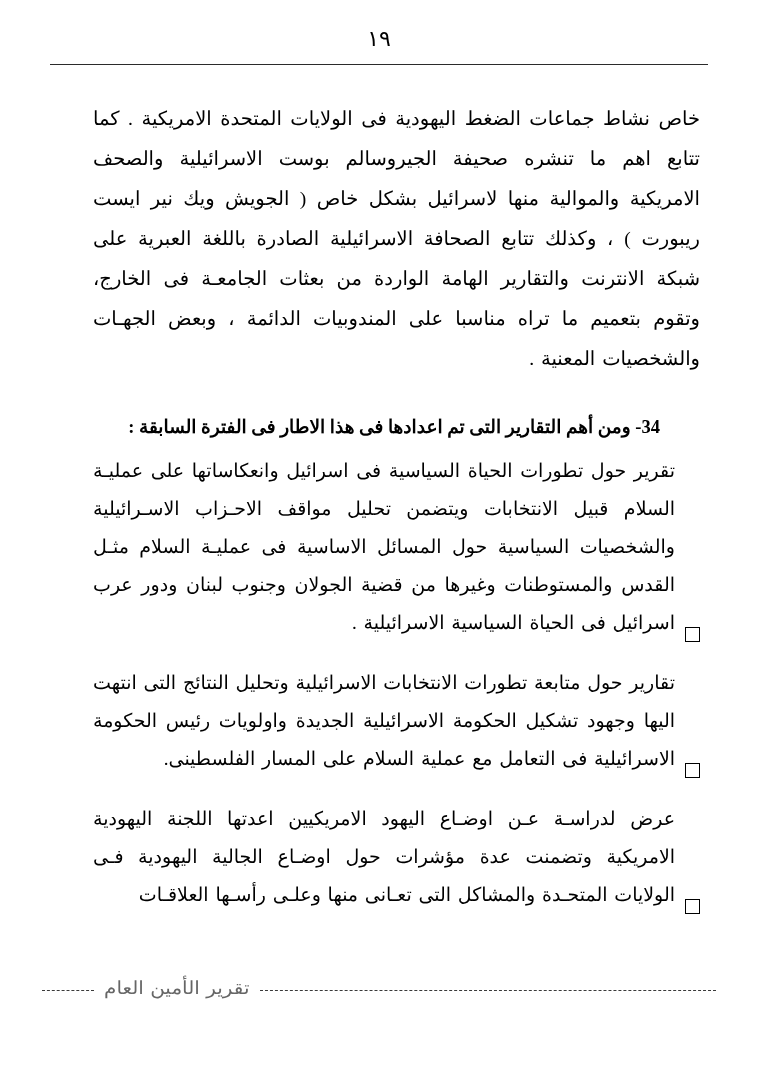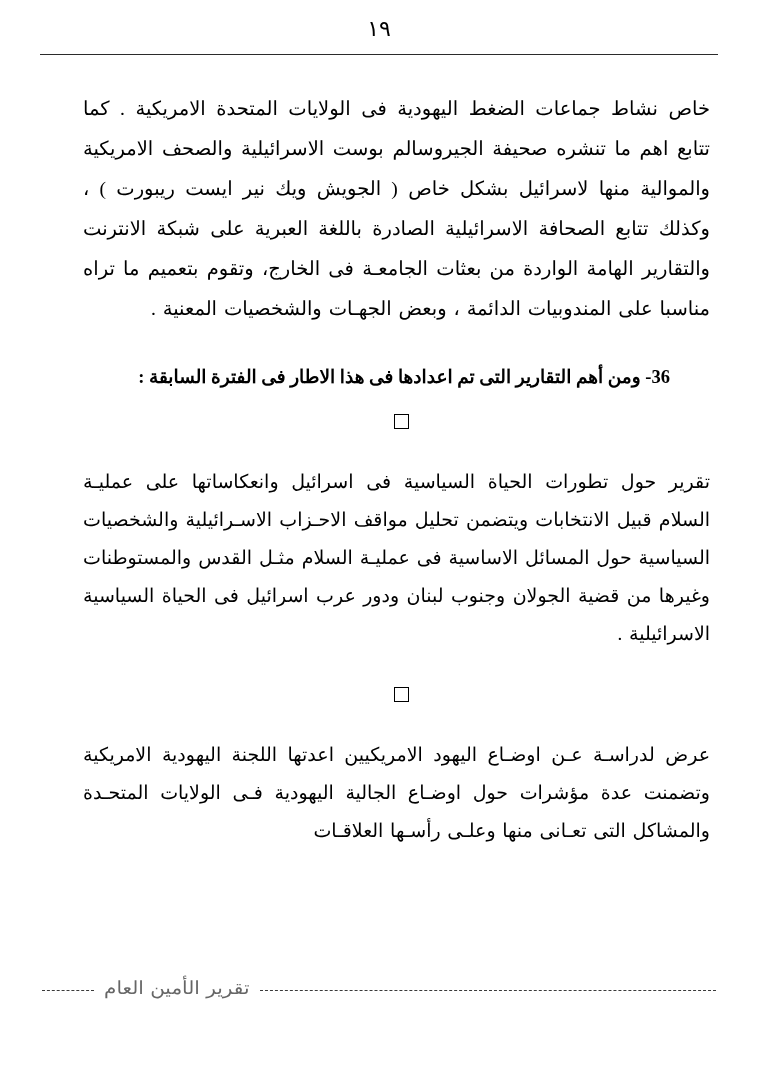--- a/index.html
+++ b/index.html
@@ -12,21 +12,21 @@
     height: 1078px;
     font-family: "Liberation Serif", "DejaVu Serif", serif;
     color: #000000;
     position: relative;
     overflow: hidden;
   }
   .page {
     width: 758px;
     height: 1078px;
     box-sizing: border-box;
-    padding: 4px;
+    padding: 14px;
     position: relative;
     border-radius: 22px;
   }
   .page-number {
     text-align: center;
     font-size: 22px;
     letter-spacing: 1px;
     padding-top: 12px;
     padding-bottom: 6px;
     font-family: "Liberation Serif", "DejaVu Serif", serif;
@@ -53,24 +53,22 @@
   .numbered-item {
     font-size: 18.5px;
     line-height: 2.0;
     margin: 30px 0 6px 0;
     font-weight: bold;
     text-align: right;
     padding-right: 40px;
   }
   .bullet-block {
     display: flex;
-    flex-direction: column;
-    align-items: center;
+    align-items: flex-end;
     margin: 0 0 22px 0;
-    gap: 34px;
   }
   .bullet-box {
     flex: 0 0 auto;
     width: 13px;
     height: 13px;
     border: 1.6px solid #000;
     margin-top: 12px;
     margin-left: 10px;
     background: #fff;
   }
@@ -119,27 +117,31 @@
 
 <div class="page">
 
   <div class="page-number">١٩</div>
   <hr class="header-rule">
 
   <div class="content">
 
     <p class="para">خاص نشاط جماعات الضغط اليهودية فى الولايات المتحدة الامريكية . كما تتابع اهم ما تنشره صحيفة الجيروسالم بوست الاسرائيلية والصحف الامريكية والموالية  منها لاسرائيل بشكل خاص ( الجويش  ويك نير ايست ريبورت ) ، وكذلك تتابع الصحافة الاسرائيلية الصادرة  باللغة العبرية على شبكة الانترنت والتقارير الهامة  الواردة من بعثات الجامعـة فى الخارج، وتقوم بتعميم ما تراه مناسبا  على المندوبيات الدائمة ، وبعض الجهـات والشخصيات المعنية .</p>
 
-    <div class="numbered-item">36- ومن أهم التقارير التى تم اعدادها فى هذا الاطار فى الفترة السابقة :</div>
+    <div class="numbered-item">34- ومن أهم التقارير التى تم اعدادها فى هذا الاطار فى الفترة السابقة :</div>
 
     <div class="bullet-block">
       <span class="bullet-box"></span>
       <span class="bullet-text">تقرير حول تطورات الحياة السياسية فى اسرائيل وانعكاساتها على عمليـة السلام قبيل الانتخابات ويتضمن تحليل مواقف الاحـزاب الاسـرائيلية والشخصيات السياسية حول المسائل الاساسية فى عمليـة السلام مثـل القدس والمستوطنات وغيرها من قضية الجولان وجنوب  لبنان ودور عرب اسرائيل فى الحياة السياسية الاسرائيلية .</span>
     </div>
 
+    <div class="bullet-block">
+      <span class="bullet-box"></span>
+      <span class="bullet-text">تقارير حول متابعة تطورات الانتخابات الاسرائيلية وتحليل النتائج التى انتهت اليها وجهود تشكيل الحكومة الاسرائيلية الجديدة واولويات رئيس الحكومة الاسرائيلية فى التعامل مع عملية السلام على المسار الفلسطينى.</span>
+    </div>
 
     <div class="bullet-block">
       <span class="bullet-box"></span>
       <span class="bullet-text">عرض لدراسـة عـن اوضـاع اليهود الامريكيين اعدتها اللجنة اليهودية الامريكية وتضمنت عدة مؤشرات حول اوضـاع الجالية اليهودية فـى الولايات المتحـدة والمشاكل التى تعـانى منها وعلـى رأسـها العلاقـات</span>
     </div>
 
   </div>
 
   <div class="footer">
     <div class="dashes"></div>

